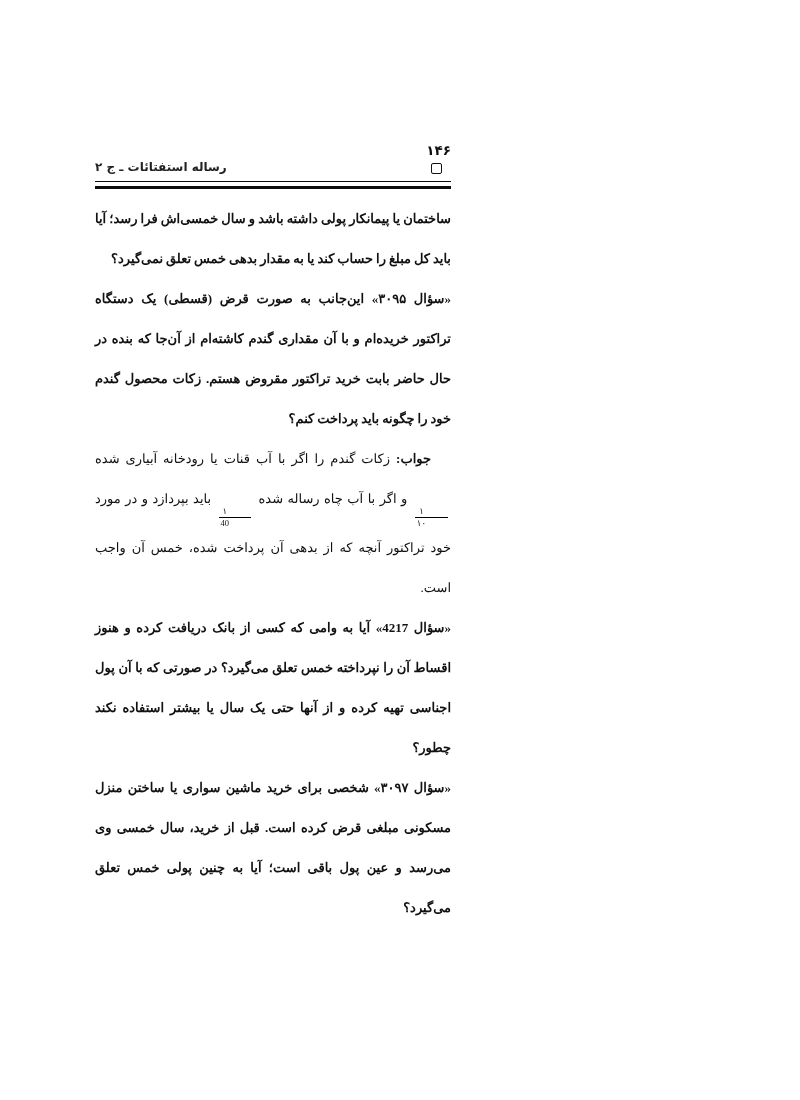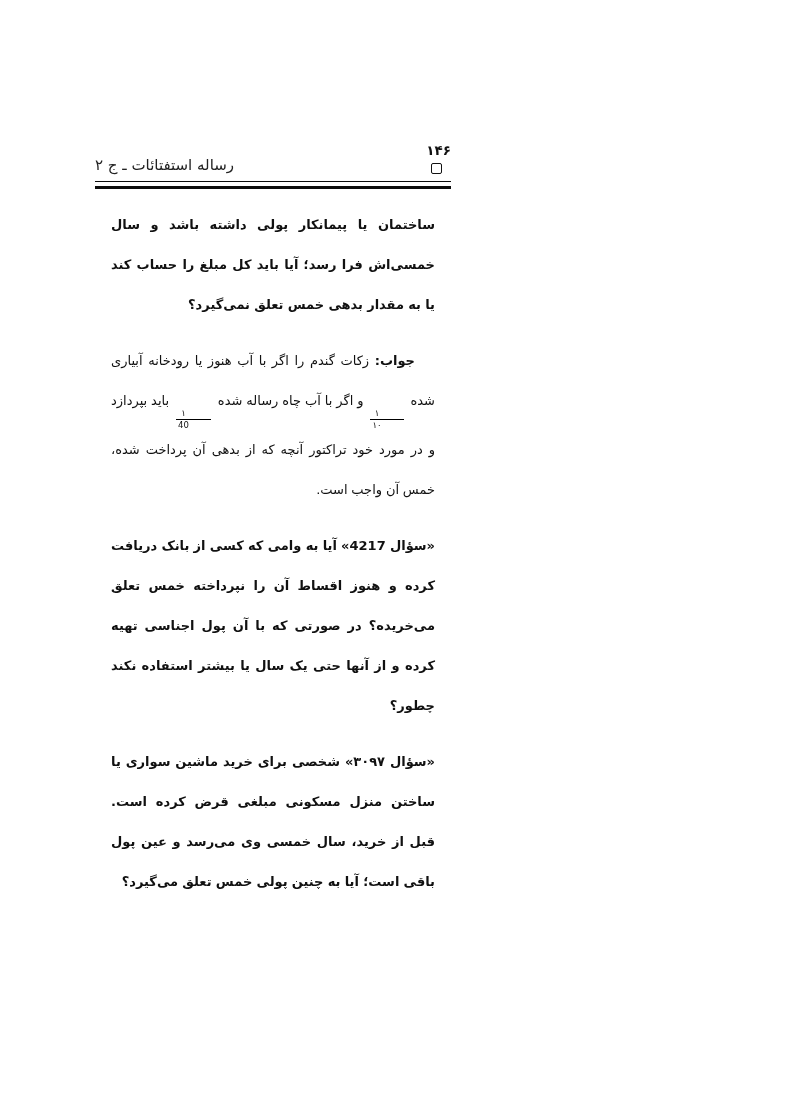--- a/index.html
+++ b/index.html
@@ -9,30 +9,30 @@
     overflow:hidden;
   }
   .page{position:relative;width:800px;height:1100px;background:#fff;overflow:hidden;}
   .column{position:absolute;top:142px;left:95px;width:356px;}
   
   .page-header{display:flex;justify-content:space-between;align-items:flex-end;direction:rtl;}
   .pagenum-wrap{display:inline-flex;align-items:center;gap:5px;direction:rtl;
     font-size:13.5px;font-weight:bold;letter-spacing:1px;flex-direction:column;}
   .pagenum-square{display:inline-block;width:9px;height:9px;border:1.6px solid #111;
     border-radius:2px;margin-right:4px;}
-  .header-title{font-size:15px;color:#222;direction:rtl;}
+  .header-title{font-size:12px;color:#222;direction:rtl;font-weight:bold;}
   .double-rule{margin-top:7px;height:4px;border-top:1.6px solid #0d0d0d;border-bottom:3.2px solid #0d0d0d;}
   
   .text-block{
     direction:rtl;margin-top:10px;
     font-size:13px;line-height:40px;
     text-align:justify;text-align-last:right;
     word-spacing:-0.3px;
   }
-  .text-block p{margin:16px;padding:0;}
+  .text-block p{margin:0;padding:0;font-family:Liberation Serif, serif;}
   p.q{font-weight:bold;}
   p.a{font-weight:normal;text-indent:20px;}
   .q-marker{font-weight:bold;}
   .a-lead{font-weight:bold;}
   
   .frac{
     display:inline-flex;flex-direction:column;align-items:center;
     vertical-align:-11px;font-size:8.5px;font-weight:normal;
     line-height:1.25;margin:0 3px;
   }
@@ -53,29 +53,30 @@
       <span class="header-title">رساله استفتائات ـ ج ٢</span>
     </div>
 
     <div class="double-rule"></div>
 
     <div class="text-block">
 
       <p class="q"><span>ساختمان یا پیمانکار پولی داشته باشد و سال خمسی‌اش فرا رسد؛ آیا باید کل مبلغ را حساب کند یا به مقدار بدهی خمس تعلق نمی‌گیرد؟</span></p>
 
 
+      <p class="q"><span class="q-marker">«سؤال ۳۰۹۵»</span><span> این‌جانب به صورت قرض (قسطی) یک دستگاه تراکتور خریده‌ام و با آن مقداری گندم کاشته‌ام از آن‌جا که بنده در حال حاضر بابت خرید تراکتور مقروض هستم. زکات محصول گندم خود را چگونه باید پرداخت کنم؟</span></p>
 
-      <p class="a"><span class="a-lead">جواب:</span><span> زکات گندم را اگر با آب هنوز یا رودخانه آبیاری شده </span><span class="frac">
+      <p class="a"><span class="a-lead">جواب:</span><span> زکات گندم را اگر با آب قنات یا رودخانه آبیاری شده </span><span class="frac">
             <span class="num">۱</span>
             <span class="den">۱۰</span>
           </span><span> و اگر با آب چاه رساله شده </span><span class="frac">
             <span class="num">۱</span>
             <span class="den">40</span>
           </span><span> باید بپردازد و در مورد خود تراکتور آنچه که از بدهی آن پرداخت شده، خمس آن واجب است.</span></p>
 
-      <p class="q"><span class="q-marker">«سؤال 4217»</span><span> آیا به وامی که کسی از بانک دریافت کرده و هنوز اقساط آن را نپرداخته خمس تعلق می‌خریده؟ در صورتی که با آن پول اجناسی تهیه کرده و از آنها حتی یک سال یا بیشتر استفاده نکند چطور؟</span></p>
+      <p class="q"><span class="q-marker">«سؤال 4217»</span><span> آیا به وامی که کسی از بانک دریافت کرده و هنوز اقساط آن را نپرداخته خمس تعلق می‌گیرد؟ در صورتی که با آن پول اجناسی تهیه کرده و از آنها حتی یک سال یا بیشتر استفاده نکند چطور؟</span></p>
 
 
       <p class="q"><span class="q-marker">«سؤال ۳۰۹۷»</span><span> شخصی برای خرید ماشین سواری یا ساختن منزل مسکونی مبلغی قرض کرده است. قبل از خرید، سال خمسی وی می‌رسد و عین پول باقی است؛ آیا به چنین پولی خمس تعلق می‌گیرد؟</span></p>
 
     </div>
   </div>
 </div>
 
 </body></html>

